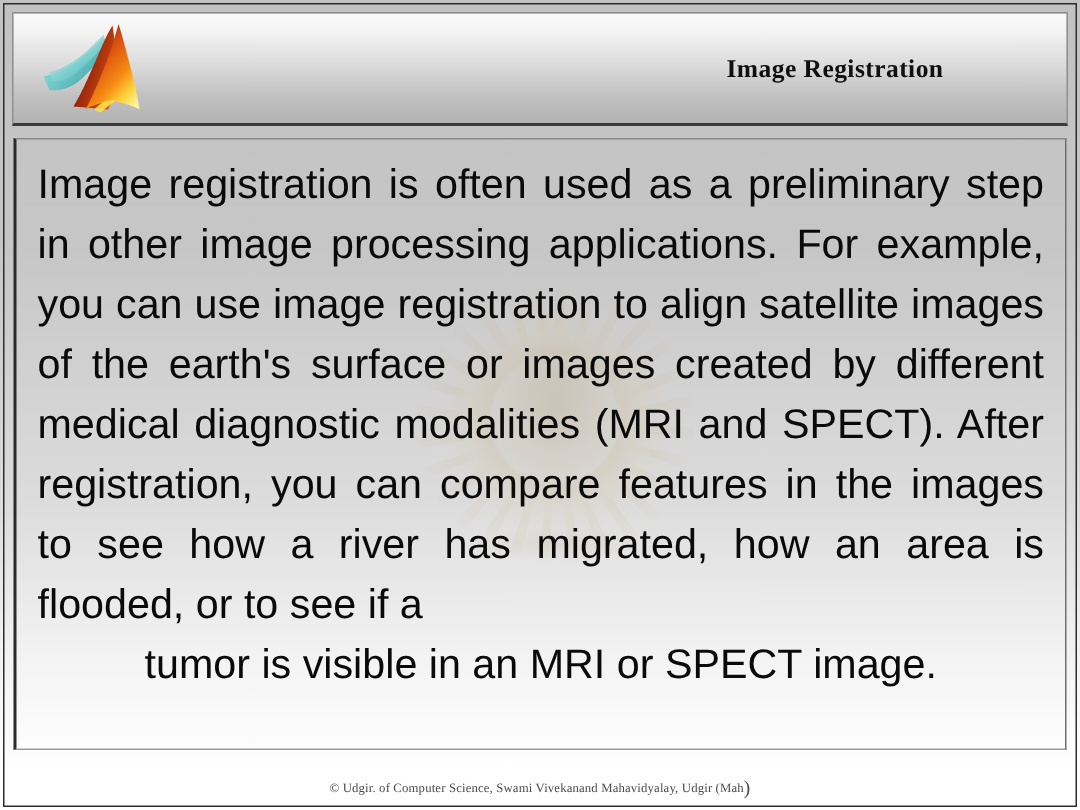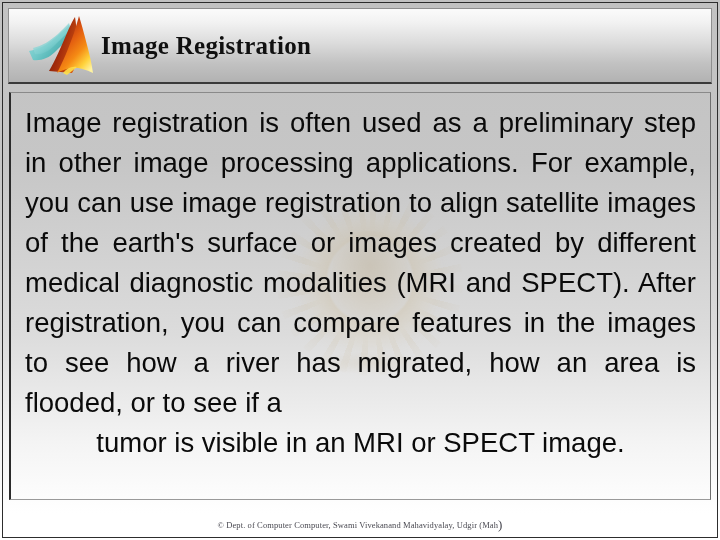--- a/index.html
+++ b/index.html
@@ -111,24 +111,24 @@
     position: relative;
     width: 74px;
     height: 66px;
     margin-left: 18px;
     flex: none;
   }
   .logo svg { display: block; }
 
   .header-title {
     flex: 1;
-    text-align: left;
+    text-align: right;
     font-family: "Liberation Serif", "DejaVu Serif", serif;
     font-weight: bold;
-    font-size: 25px;
+    font-size: 17px;
     color: #101010;
     letter-spacing: 0.3px;
     margin-right: 82px;
     white-space: nowrap;
   }
 
   
   .content-box {
     position: absolute;
     left: 9px;
@@ -237,16 +237,16 @@
       </svg>
     </div>
 
     <div class="header-title">Image Registration</div>
   </div>
 
   <div class="content-box">
     <p class="body-text"><span>Image registration is often used as a preliminary step in other image processing applications. For example, you can use image registration to align satellite images of the earth's surface or images created by different medical diagnostic modalities (MRI and SPECT). After registration, you can compare features in the images to see how a river has migrated, how an area is flooded, or to see if a</span><span class="last-line">tumor is visible in an MRI or SPECT image.</span></p>
   </div>
 
-  <div class="footer"><span>© Dept. of Computer Computer, Swami Vivekanand Mahavidyalay, Udgir (Mah</span><span class="tail">)</span></div>
+  <div class="footer"><span>© Udgir. of Computer Science, Swami Vivekanand Mahavidyalay, Udgir (Mah</span><span class="tail">)</span></div>
 
   <div class="slide-frame"></div>
 </div>
 
 </body></html>

